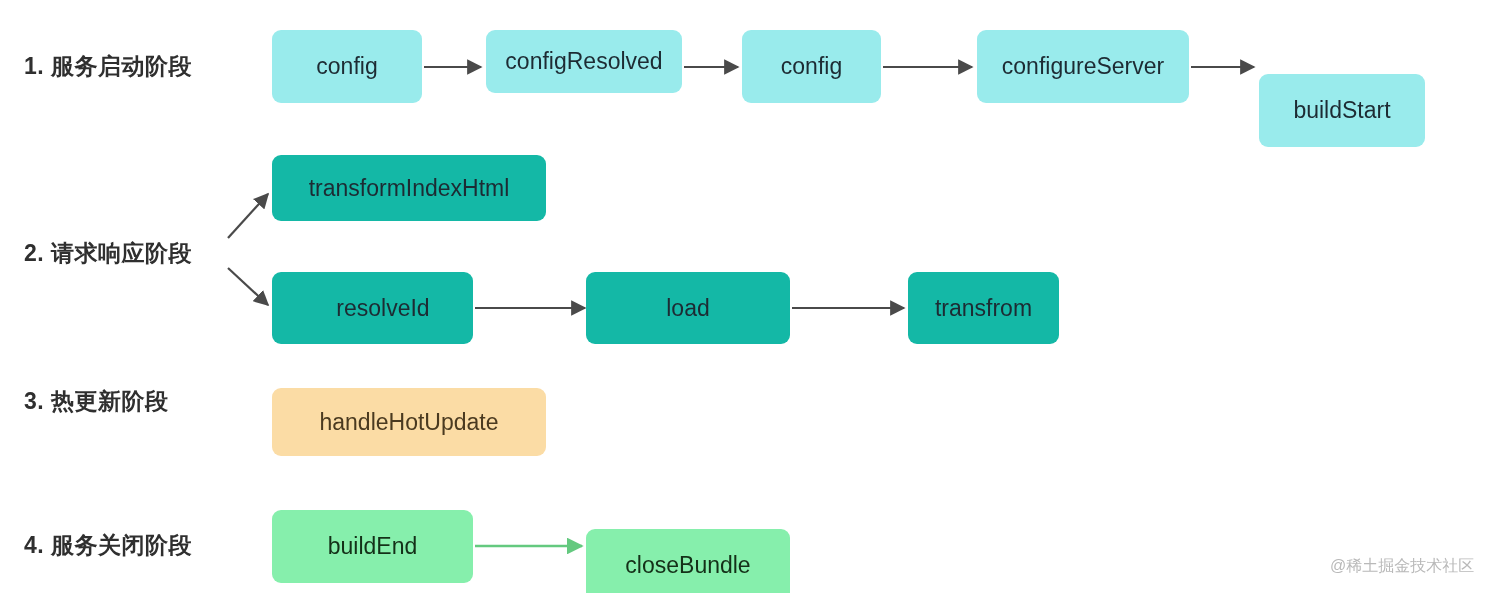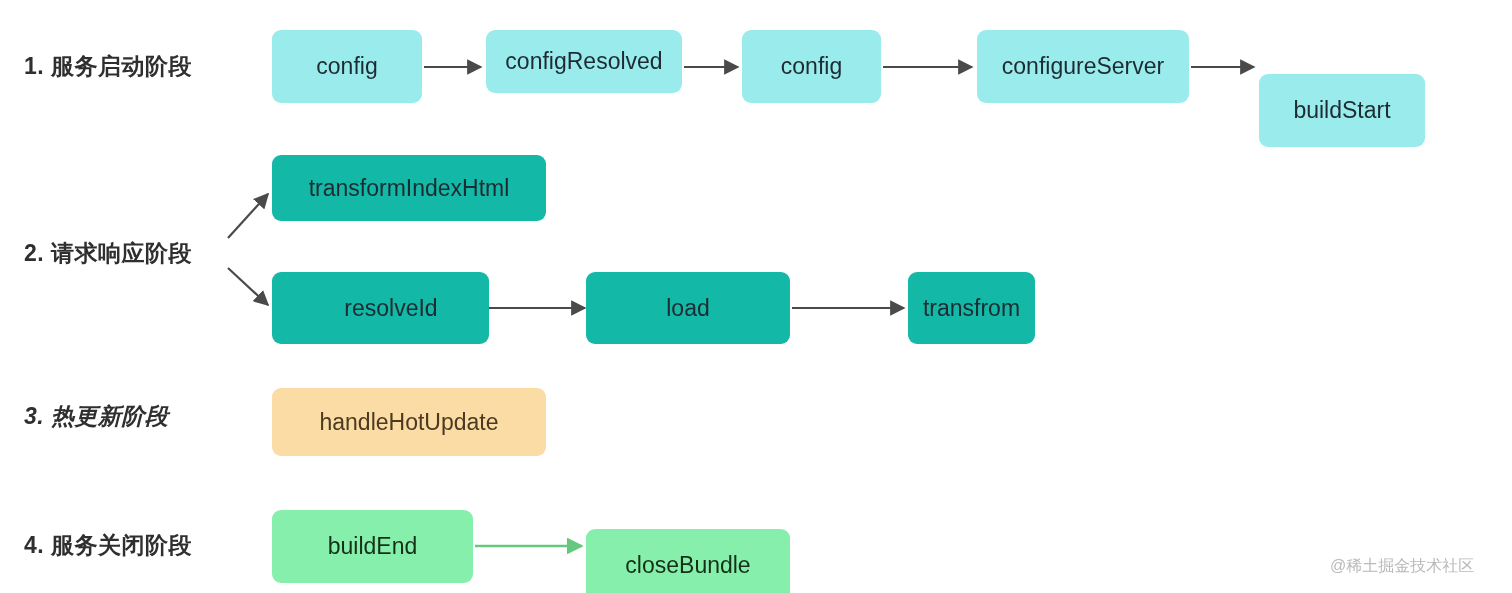--- a/index.html
+++ b/index.html
@@ -96,27 +96,27 @@
   <div class="node cyan" style="left:742px; top:30px; width:139px; height:73px;">config</div>
 
   <div class="node cyan" style="left:977px; top:30px; width:212px; height:73px;">configureServer</div>
 
   <div class="node cyan" style="left:1259px; top:30px; width:166px; height:73px;margin-top:44px;">buildStart</div>
 
   <div class="stage-label" style="left:24px; top:242px;">2. 请求响应阶段</div>
 
   <div class="node blue" style="left:272px; top:155px; width:274px; height:66px;">transformIndexHtml</div>
 
-  <div class="node blue" style="left:272px; top:272px; width:217px; height:72px;padding-left:21px;">resolveId</div>
+  <div class="node blue" style="left:272px; top:272px; width:201px; height:72px;padding-left:21px;">resolveId</div>
 
   <div class="node blue" style="left:586px; top:272px; width:204px; height:72px;">load</div>
 
-  <div class="node blue" style="left:908px; top:272px; width:127px; height:72px;">transfrom</div>
+  <div class="node blue" style="left:908px; top:272px; width:151px; height:72px;">transfrom</div>
 
-  <div class="stage-label" style="left:24px; top:405px;font-style:italic;">3. 热更新阶段</div>
+  <div class="stage-label" style="left:24px; top:390px;">3. 热更新阶段</div>
 
   <div class="node orange" style="left:272px; top:388px; width:274px; height:68px;text-align:center;">handleHotUpdate</div>
 
   <div class="stage-label" style="left:24px; top:534px;">4. 服务关闭阶段</div>
 
   <div class="node green" style="left:272px; top:510px; width:201px; height:73px;">buildEnd</div>
 
   <div class="node green" style="left:586px; top:510px; width:204px; height:73px;margin-top:19px;">closeBundle</div>
 
   <div class="watermark" style="left:1330px; top:558px;">@稀土掘金技术社区</div>

